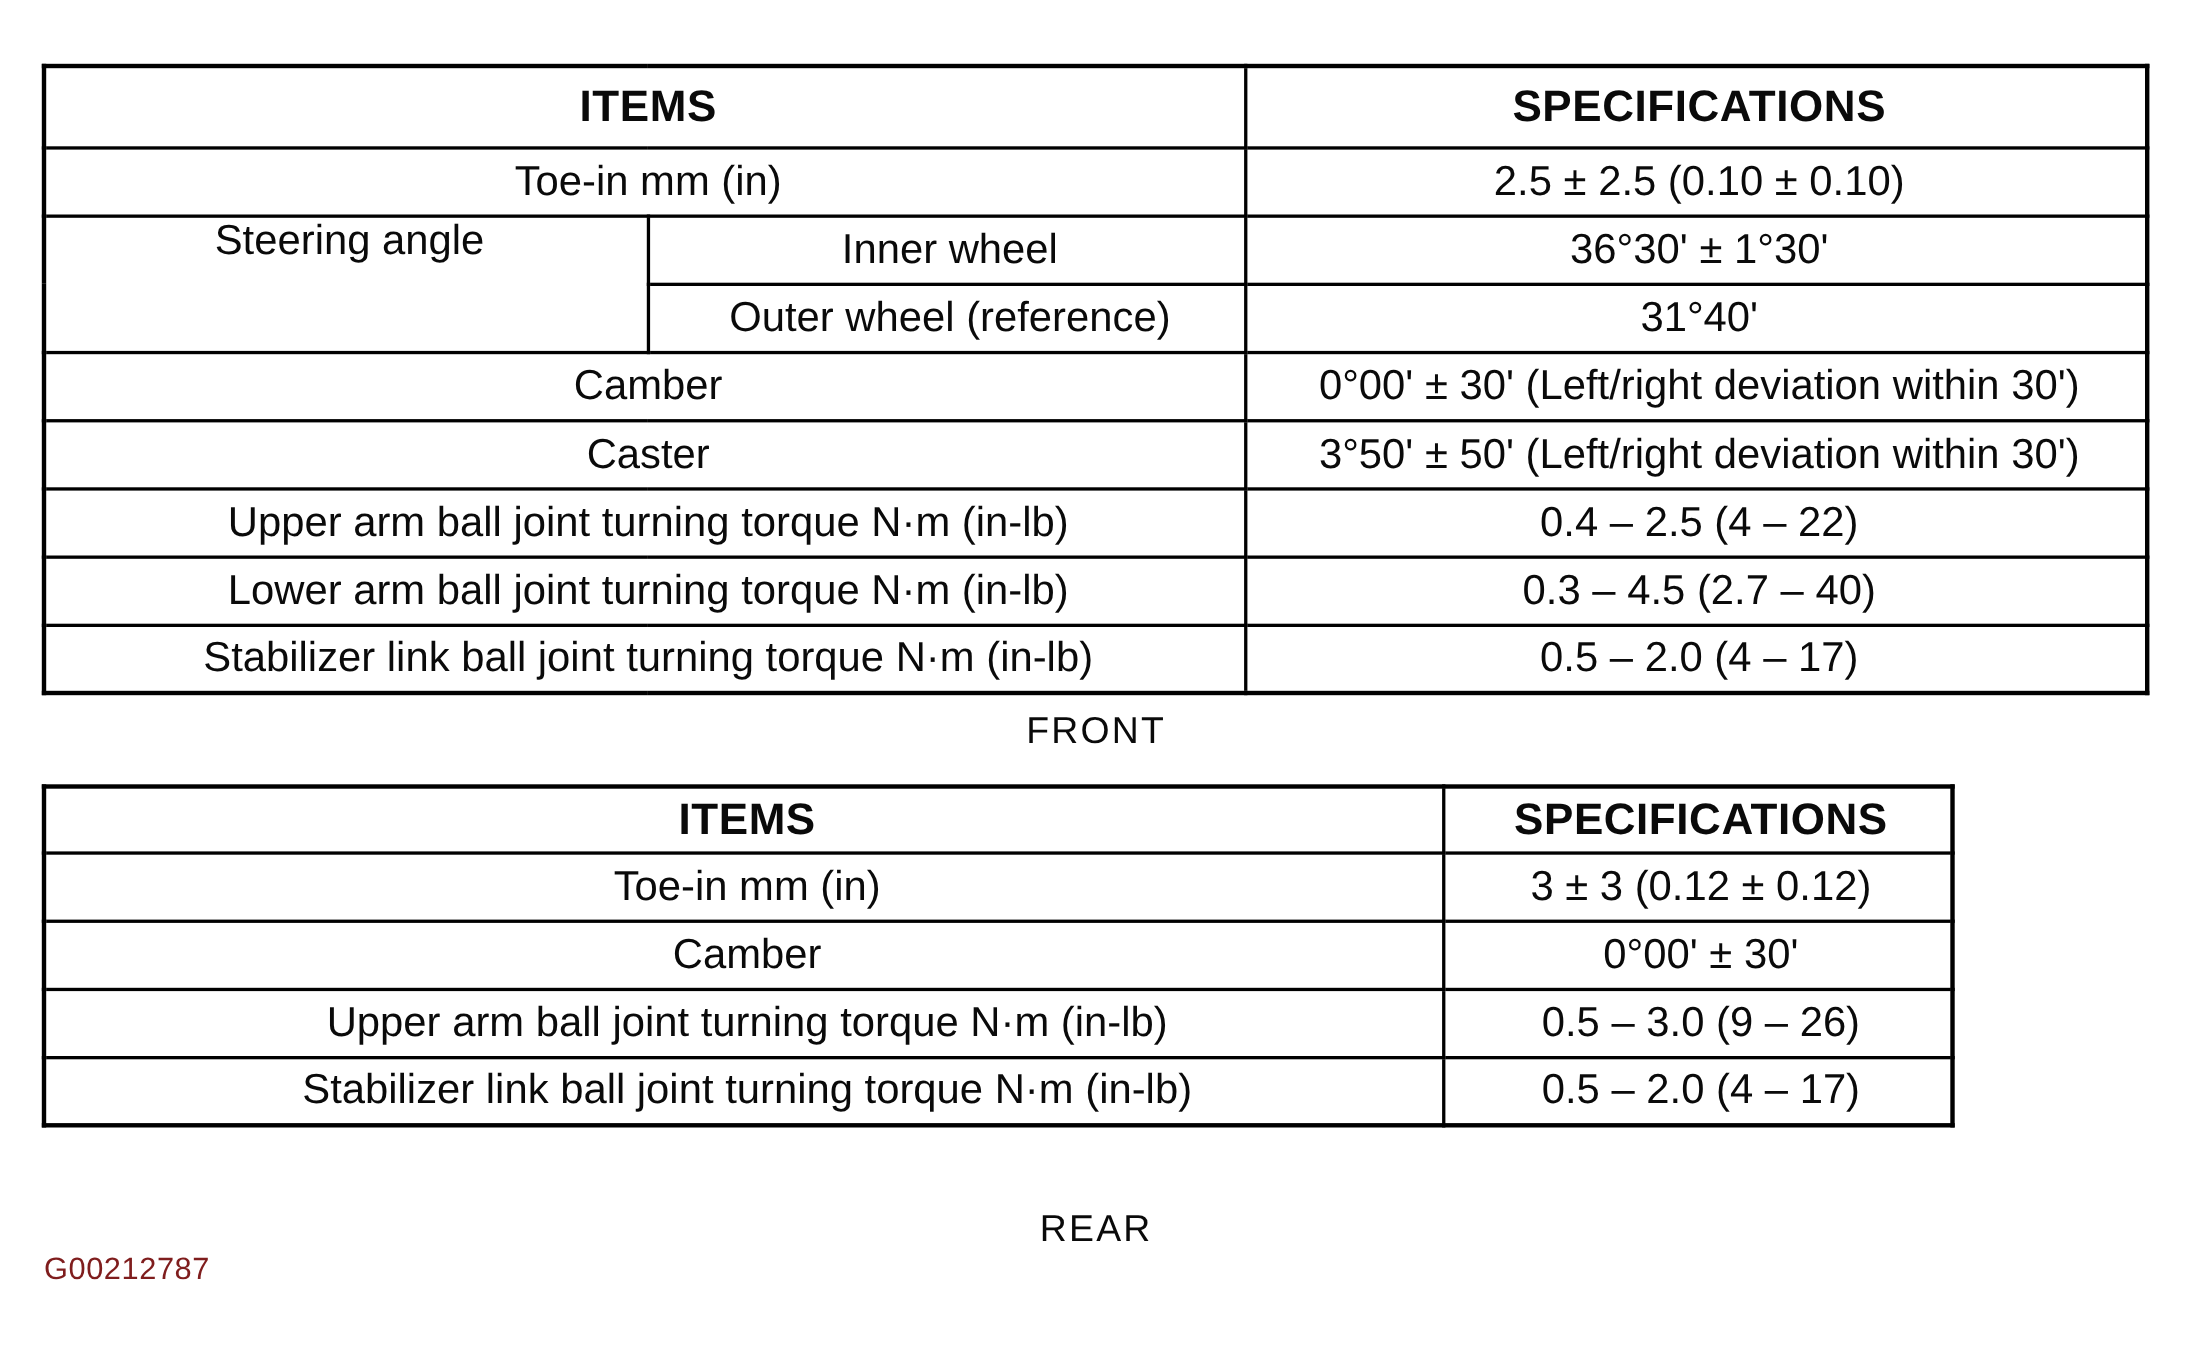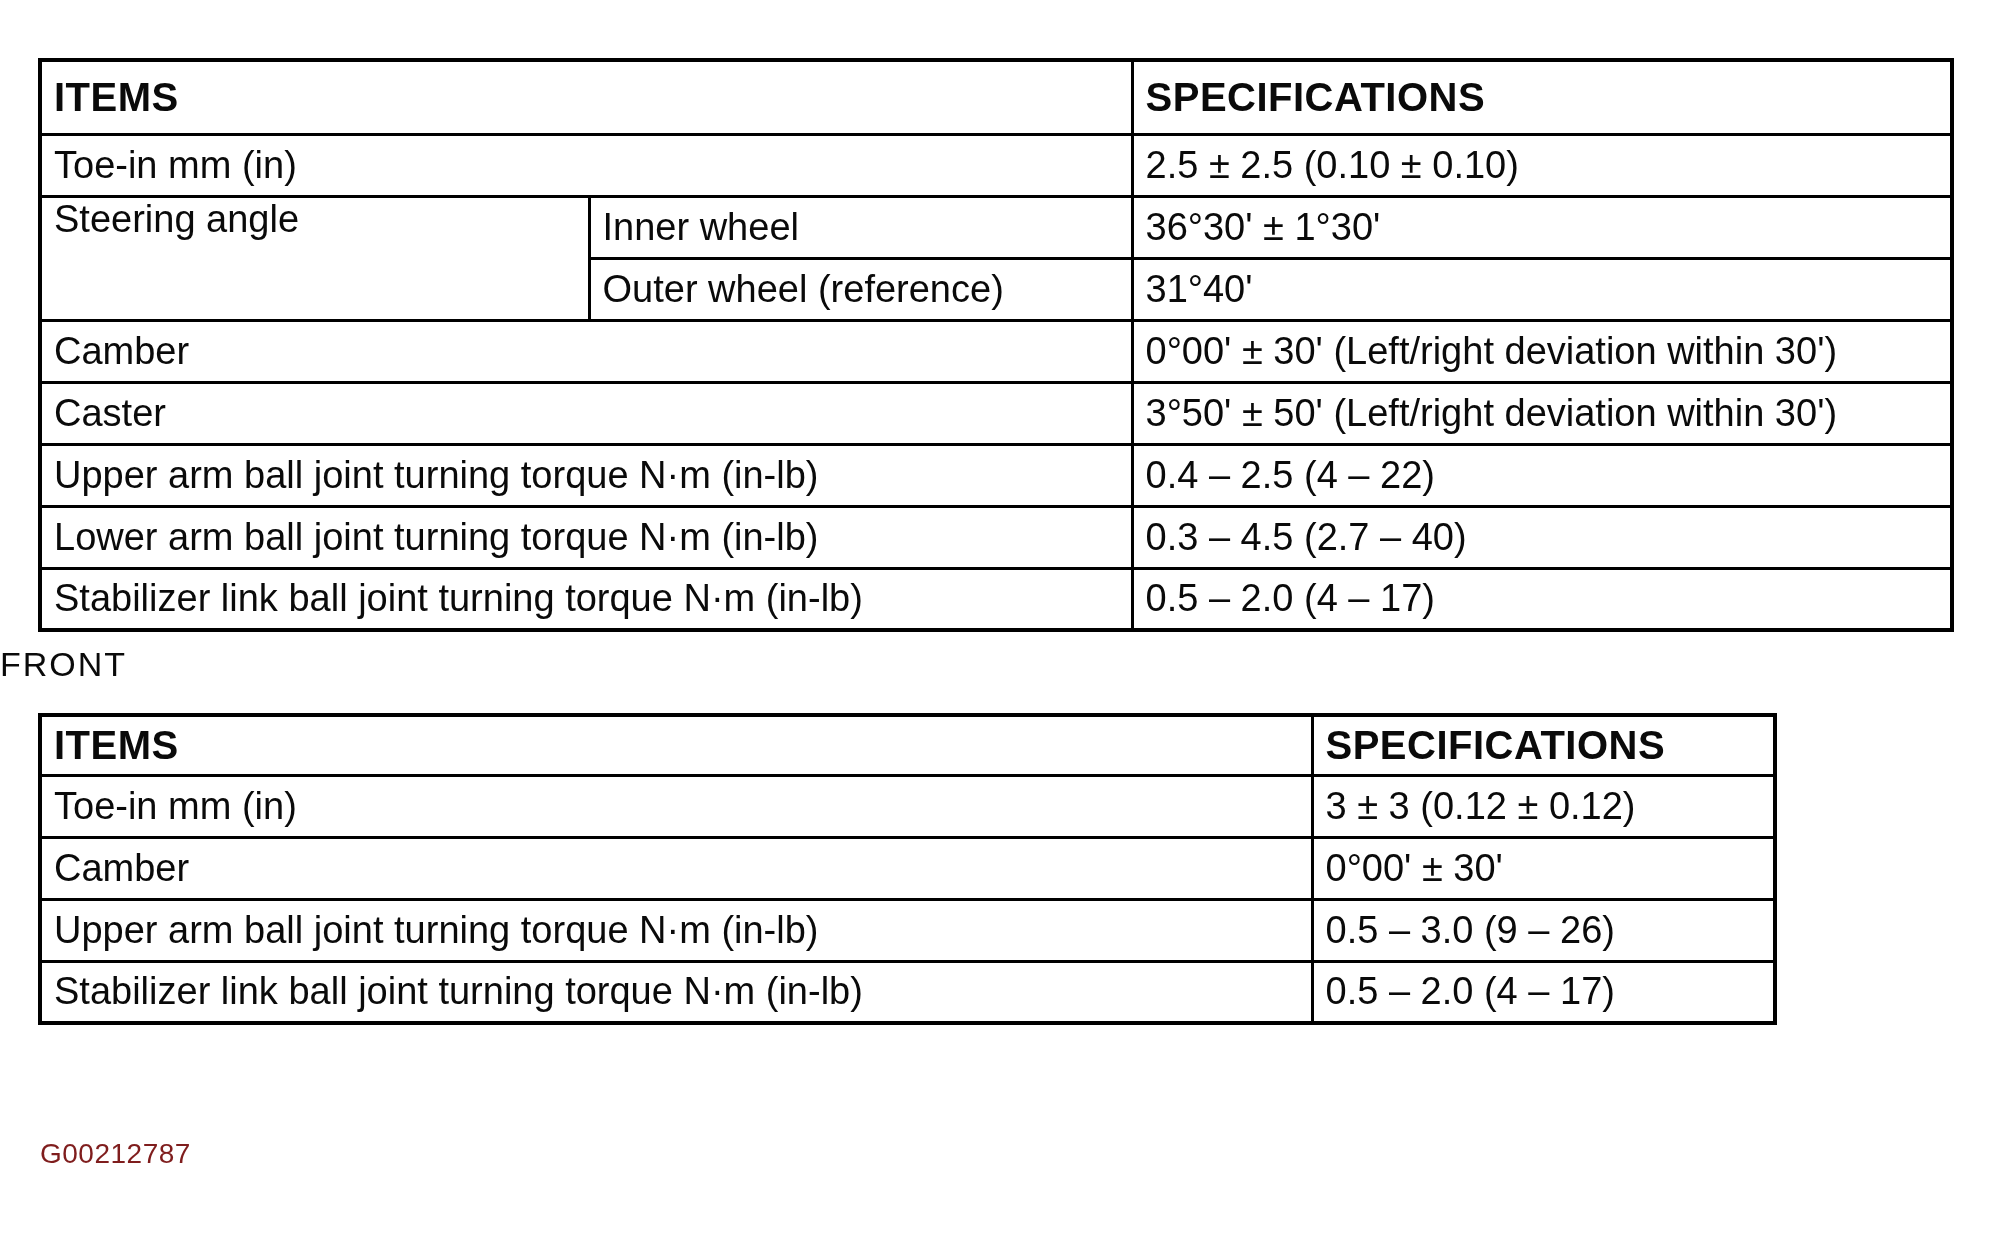--- a/index.html
+++ b/index.html
@@ -23,21 +23,21 @@
     position: absolute;
     border-collapse: collapse;
     table-layout: fixed;
     background: #ffffff;
   }
   table.spec td, table.spec th {
     border: 3px solid #000000;
     padding: 2px 6px 2px 12px;
     font-size: 38px;
     font-weight: normal;
-    text-align: left;
+    text-align: center;
     vertical-align: middle;
     white-space: nowrap;
     overflow: hidden;
     color: #0a0a0a;
   }
   table.spec th {
     font-size: 40px;
     font-weight: bold;
     letter-spacing: 0.5px;
   }
@@ -53,20 +53,21 @@
     width: 1735px;
   }
   #front-table tr.hdr { height: 74px; }
   #front-table tr.row { height: 62px; }
   #rear-table tr.hdr { height: 60px; }
   #rear-table tr.row { height: 62px; }
   .caption {
     position: absolute;
     left: 0;
     width: 1993px;
+    text-align: center;
     font-size: 34px;
     letter-spacing: 2px;
     color: #0a0a0a;
   }
   #front-caption { top: 645px; }
   #rear-caption  { top: 1098px; }
   .figure-id {
     position: absolute;
     top: 1138px;
     left: 40px;
@@ -151,16 +152,17 @@
       <td>Upper arm ball joint turning torque N·m (in-lb)</td>
       <td>0.5 – 3.0 (9 – 26)</td>
     </tr>
     <tr class="row">
       <td>Stabilizer link ball joint turning torque N·m (in-lb)</td>
       <td>0.5 – 2.0 (4 – 17)</td>
     </tr>
   </tbody>
     </table>
 
+  <div class="caption" id="rear-caption">REAR</div>
 
   <div class="figure-id">G00212787</div>
 
 </div>
 
 </body></html>

